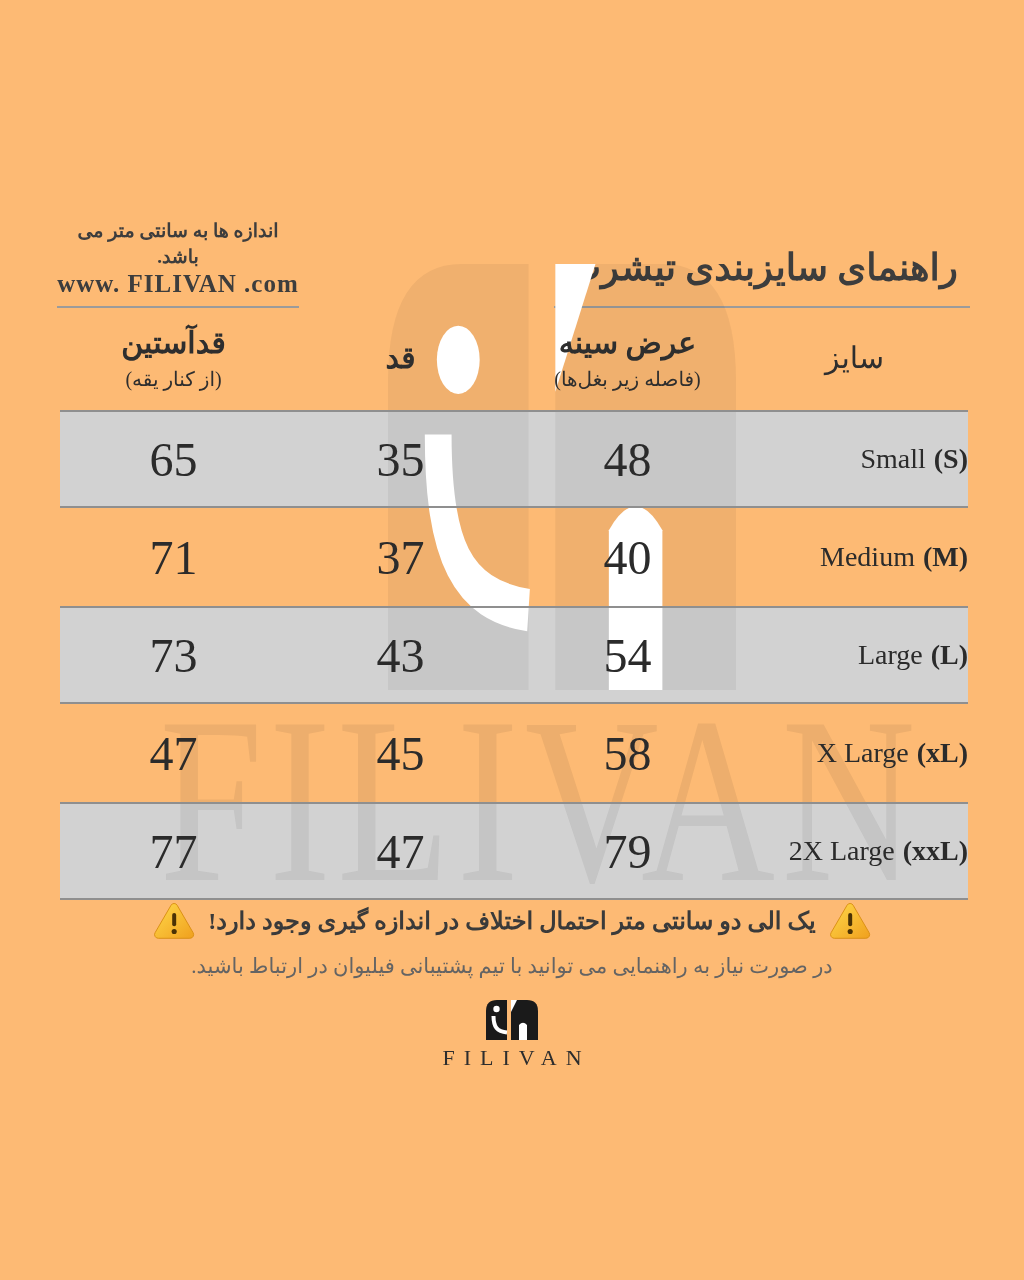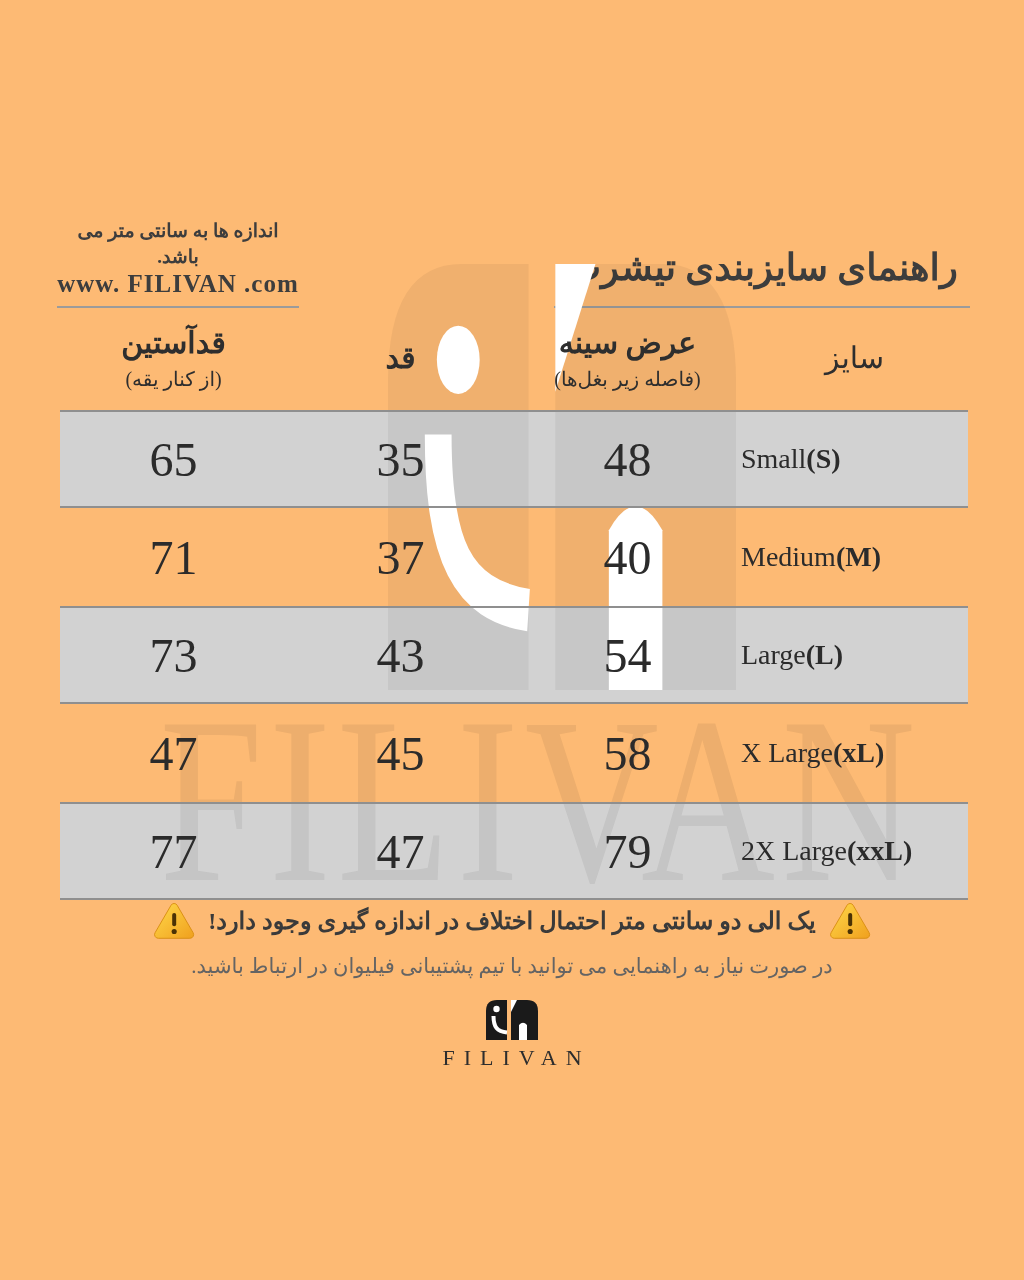--- a/index.html
+++ b/index.html
@@ -55,21 +55,21 @@
   .trow.shaded { background:#d2d2d2; }
   .trow.shaded::after {
     content:""; position:absolute; left:0; right:0; top:0; bottom:0;
     border-top:2px solid #8f8f8f; border-bottom:2px solid #8f8f8f;
     z-index:3; pointer-events:none; box-sizing:border-box;
   }
   .cell { width:25%; position:relative; z-index:2; }
   .cell.num { font-size:48px; color:#2b2b2b; }
   .cell.size {
     font-size:28px; color:#2b2b2b; direction:ltr;
-    display:flex; justify-content:flex-start; align-items:baseline; gap:0;
+    display:flex; justify-content:flex-end; align-items:baseline; gap:8px;
   }
   .size-code { font-weight:700; }
 
   
   .warning-row {
     position:absolute; top:902px; left:0; width:100%;
     display:flex; direction:rtl; justify-content:center; align-items:center; gap:13px;
   }
   .warning-text { font-size:24px; font-weight:700; color:#3a3a3a; }
   .warn-icon { width:42px; height:38px; flex:0 0 auto; }

